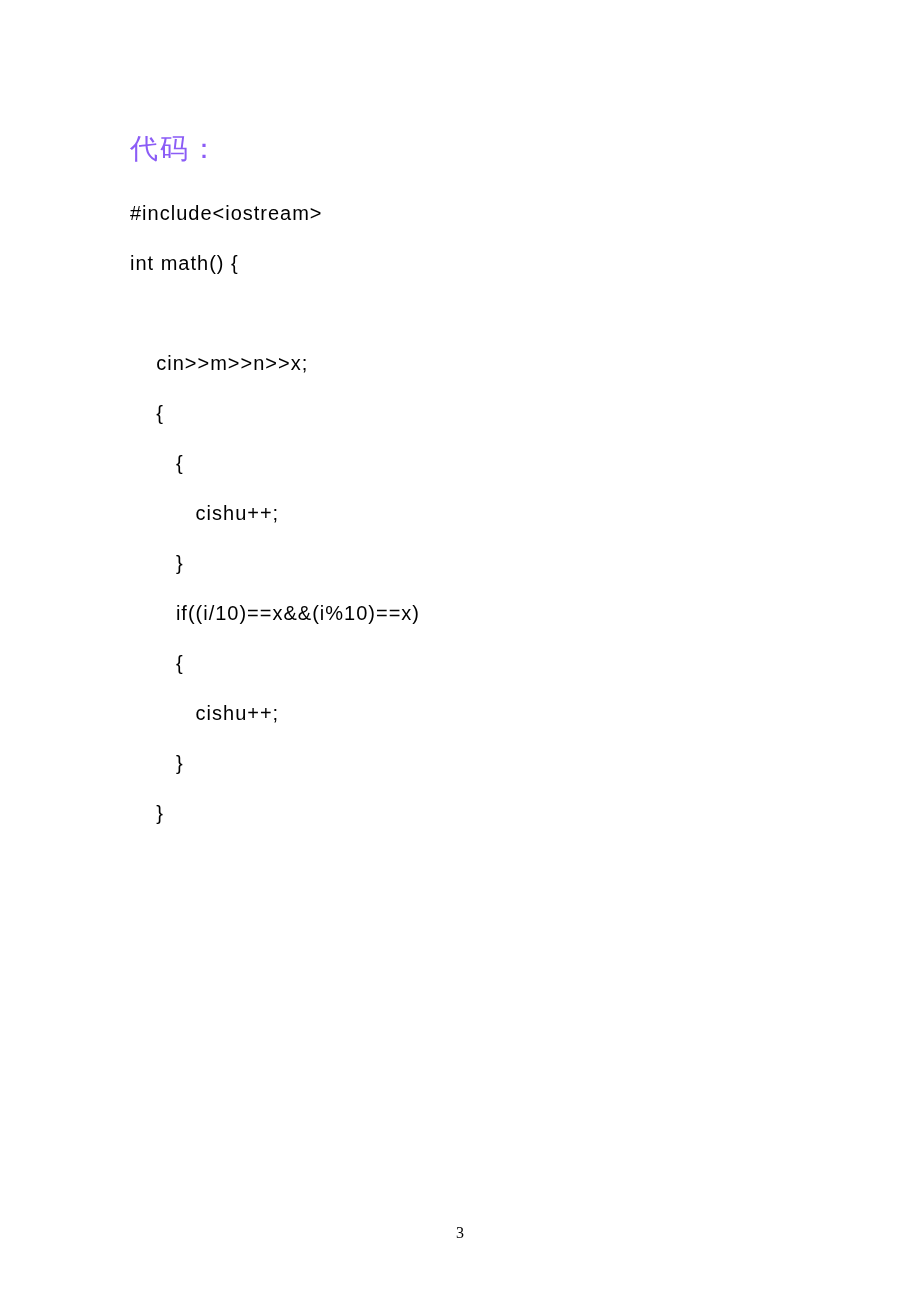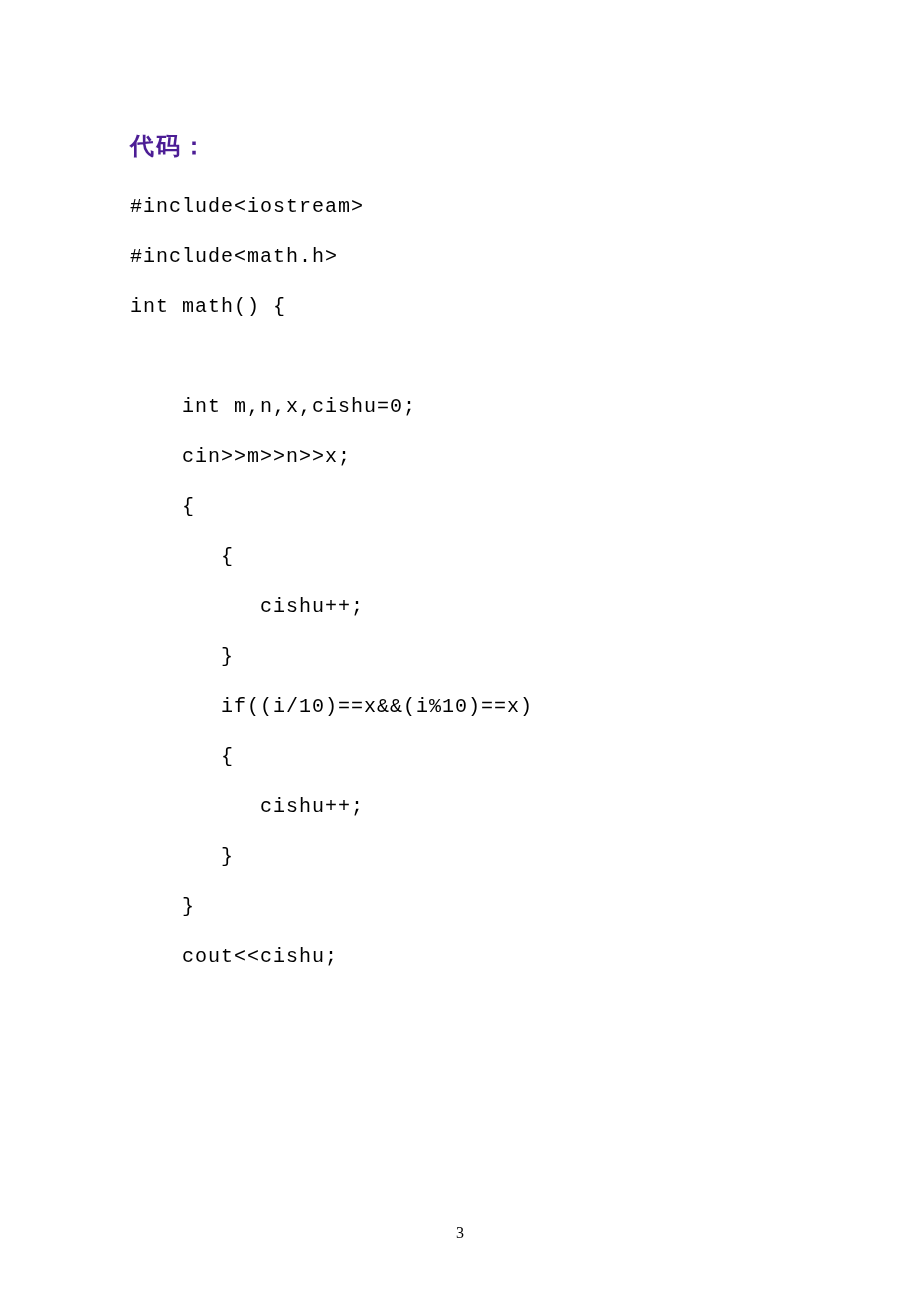--- a/index.html
+++ b/index.html
@@ -11,28 +11,28 @@
   }
   .page {
     width: 920px;
     min-height: 1302px;
     padding: 130px 130px 50px 130px;
     box-sizing: border-box;
     position: relative;
   }
   .heading {
     font-family: "SimHei", "黑体", sans-serif;
-    font-weight: bold;
-    font-size: 24px;
-    color: #4c1d95;
+    font-weight: normal;
+    font-size: 28px;
+    color: #8b5cf6;
     margin-bottom: 35px;
     letter-spacing: 2px;
   }
   .code-line {
-    font-family: Liberation Mono, monospace;
+    font-family: Liberation Sans, sans-serif;
     font-size: 20px;
     color: #000;
     line-height: 1.0;
     margin-bottom: 30px;
     white-space: pre;
     letter-spacing: 1px;
   }
   .blank-line {
     height: 50px;
   }
@@ -47,30 +47,27 @@
     color: #000;
   }
 </style>
 </head>
 <body>
 
 <div class="page">
   <div class="heading">代码：</div>
   <div id="code-container">
       <div class="code-line">#include&lt;iostream&gt;</div>
-      <div class="code-line">#include&lt;math.h&gt;</div>
       <div class="code-line">int math() {</div>
       <div class="blank-line"></div>
-      <div class="code-line">    int m,n,x,cishu=0;</div>
       <div class="code-line">    cin&gt;&gt;m&gt;&gt;n&gt;&gt;x;</div>
       <div class="code-line">    {</div>
       <div class="code-line">       {</div>
       <div class="code-line">          cishu++;</div>
       <div class="code-line">       }</div>
       <div class="code-line">       if((i/10)==x&amp;&amp;(i%10)==x)</div>
       <div class="code-line">       {</div>
       <div class="code-line">          cishu++;</div>
       <div class="code-line">       }</div>
       <div class="code-line">    }</div>
-      <div class="code-line">    cout&lt;&lt;cishu;</div>
     </div>
   <div class="page-number">3</div>
 </div>
 
 </body></html>

